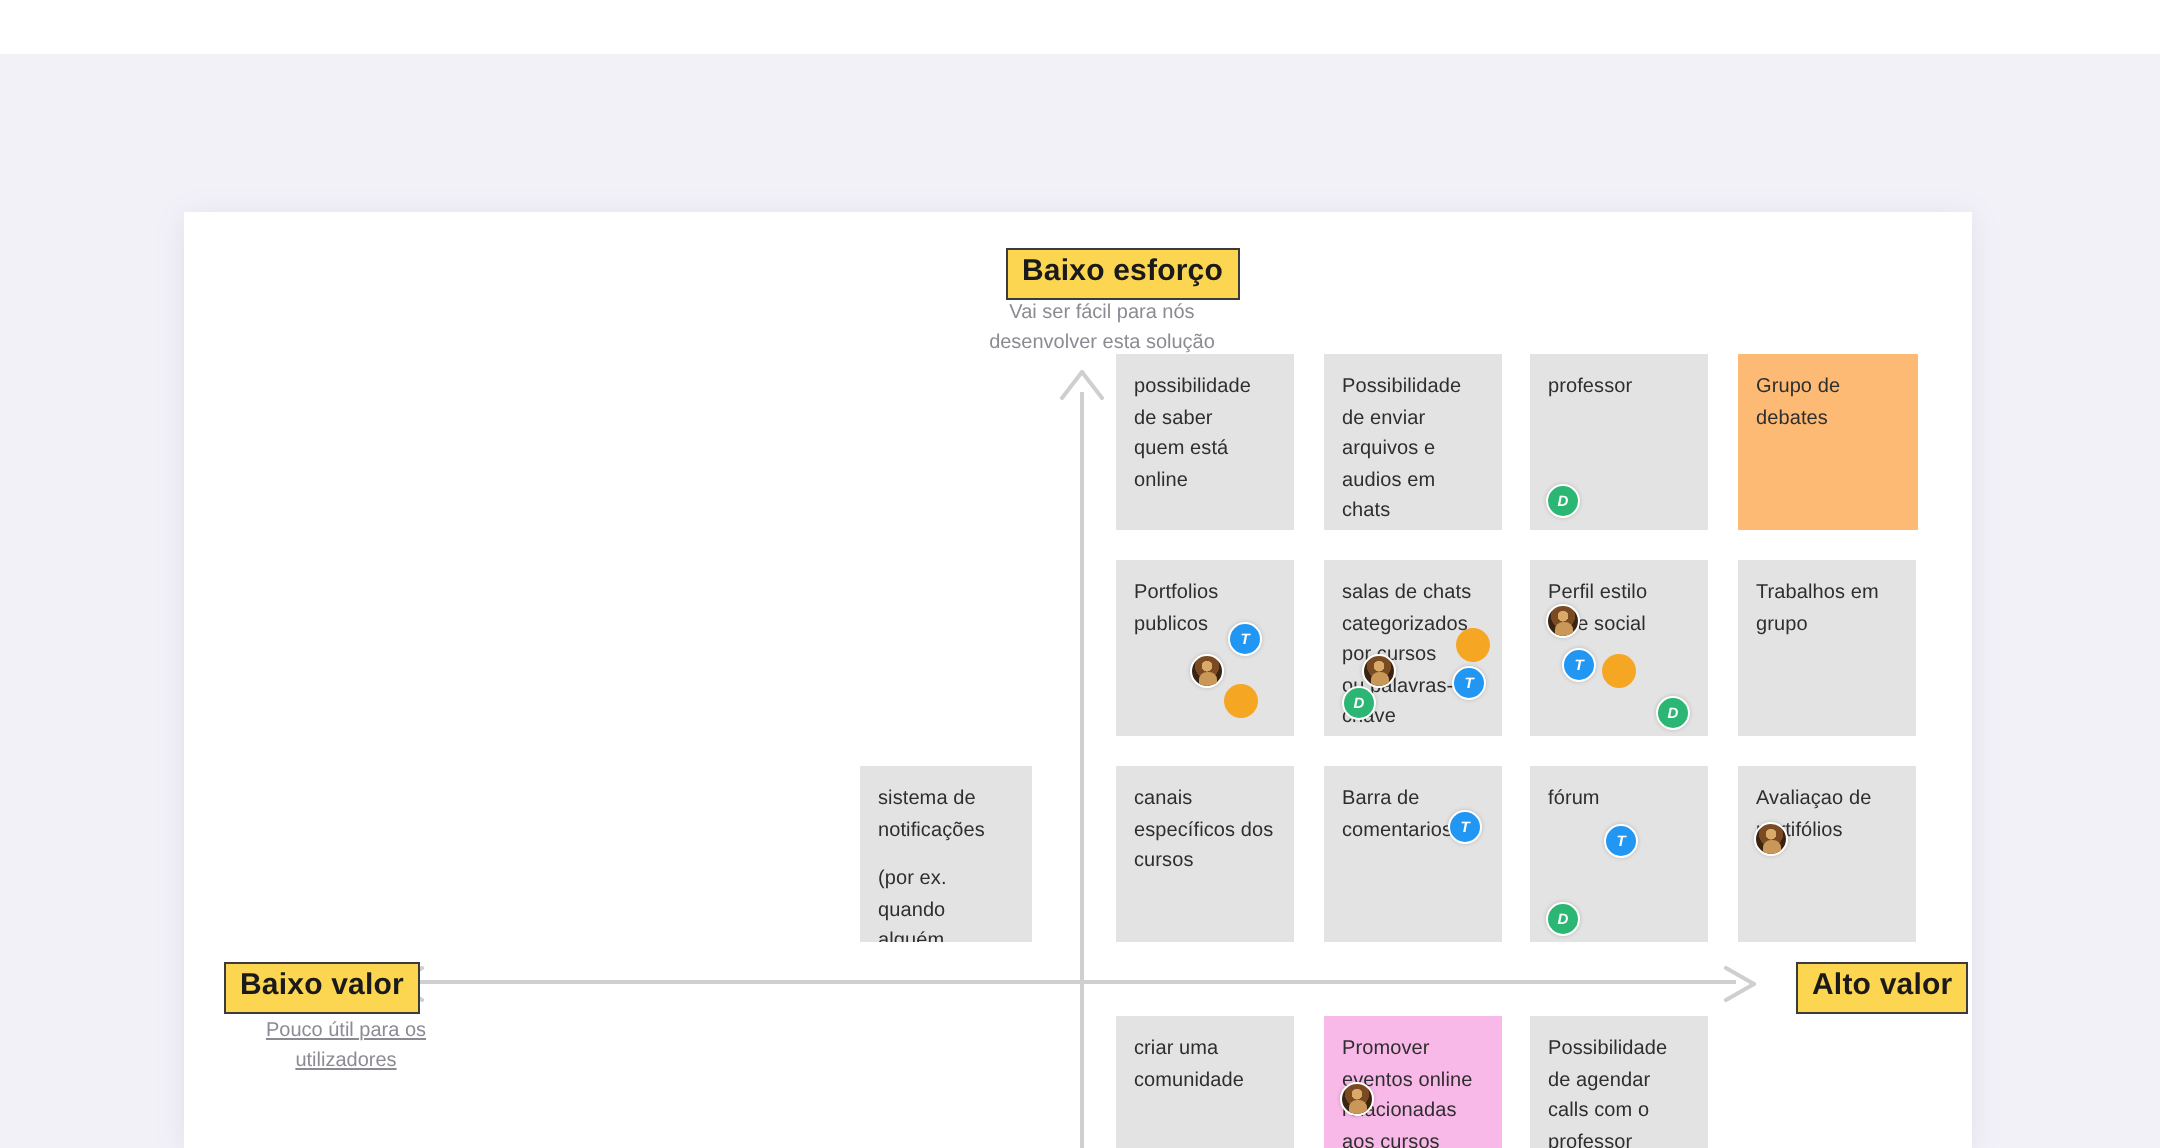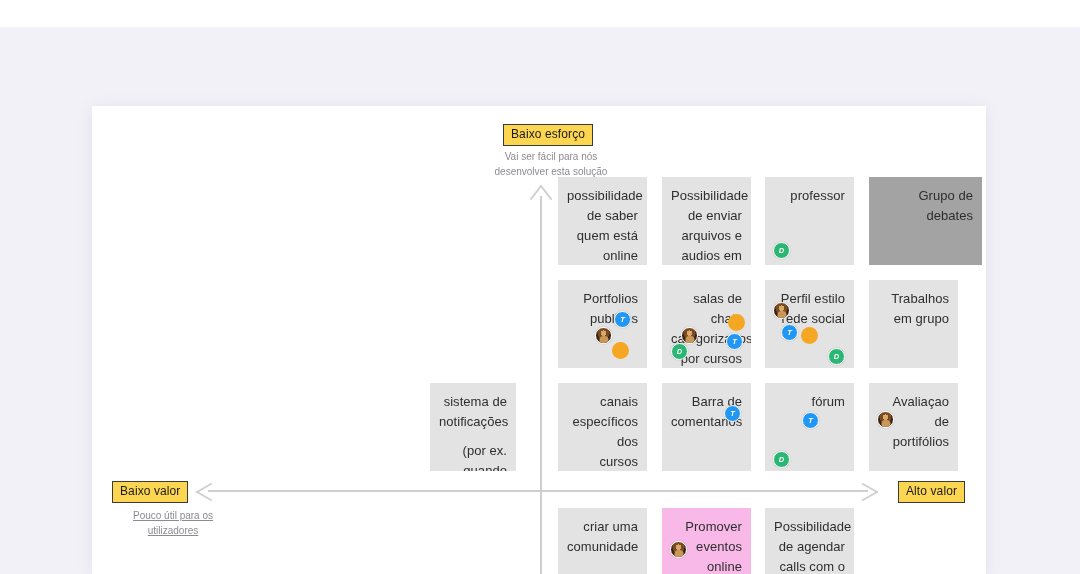--- a/index.html
+++ b/index.html
@@ -59,22 +59,22 @@
     width: 16px; height: 18px;
   }
   .arrow-up svg, .arrow-left svg, .arrow-right svg { display: block; }
 
   
   .badge {
     position: absolute;
     background: #fcd651;
     border: 1.5px solid #3b3b3b;
     color: #1a1a1a;
-    font-weight: normal;
-    font-size: 12px;
+    font-weight: bold;
+    font-size: 15px;
     letter-spacing: 0.1px;
     padding: 3px 7px 4px 7px;
     white-space: nowrap;
     line-height: 1.1;
   }
   #badge-top    { left: 503px; top: 124px; }
   #badge-left   { left: 112px; top: 481px; }
   #badge-right  { left: 898px; top: 481px; }
 
   .sub-caption {
@@ -91,26 +91,25 @@
 
   
   .card {
     position: absolute;
     background: #e3e3e3;
     padding: 9px 9px 0 9px;
     overflow: hidden;
   }
   .card.pink { background: #f8b9e8; }
   .card .card-text {
-    font-size: 13px;
+    font-size: 10px;
     line-height: 1.55;
     color: #2e2e2e;
     white-space: pre-line;
     letter-spacing: 0.05px;
-    text-align: right;
   }
   .card .card-text + .card-text { margin-top: 9px; }
 
   
   .avatar {
     position: absolute;
     width: 17px; height: 17px;
     border-radius: 50%;
     border: 1.8px solid #ffffff;
     box-shadow: 0 0 2px rgba(0,0,0,0.18);
@@ -186,21 +185,21 @@
       </div>
       <div class="card" style="left: 662px; top: 177px; width: 89px; height: 88px; background: rgb(227, 227, 227);">
         <div class="card-text">Possibilidade de enviar
 arquivos e audios em
 chats</div>
       </div>
       <div class="card" style="left: 765px; top: 177px; width: 89px; height: 88px; background: rgb(227, 227, 227);">
         <div class="card-text">professor</div>
         <div class="avatar green" style="left: 8px; top: 65px;">D</div>
       </div>
-      <div class="card pink" style="left: 869px; top: 177px; width: 113px; height: 88px; background: #a3a3a3;">
+      <div class="card pink" style="left: 869px; top: 177px; width: 90px; height: 88px; background: #fdba74;">
         <div class="card-text">Grupo de debates</div>
       </div>
       <div class="card" style="left: 558px; top: 280px; width: 89px; height: 88px; background: rgb(227, 227, 227);">
         <div class="card-text">Portfolios publicos</div>
         <div class="avatar blue" style="left: 56px; top: 31px;">T</div>
         <div class="avatar photo" style="left: 37px; top: 47px;"></div>
         <div class="avatar orange" style="left: 54px; top: 62px;"></div>
       </div>
       <div class="card" style="left: 662px; top: 280px; width: 89px; height: 88px; background: rgb(227, 227, 227);">
         <div class="card-text">salas de chats

